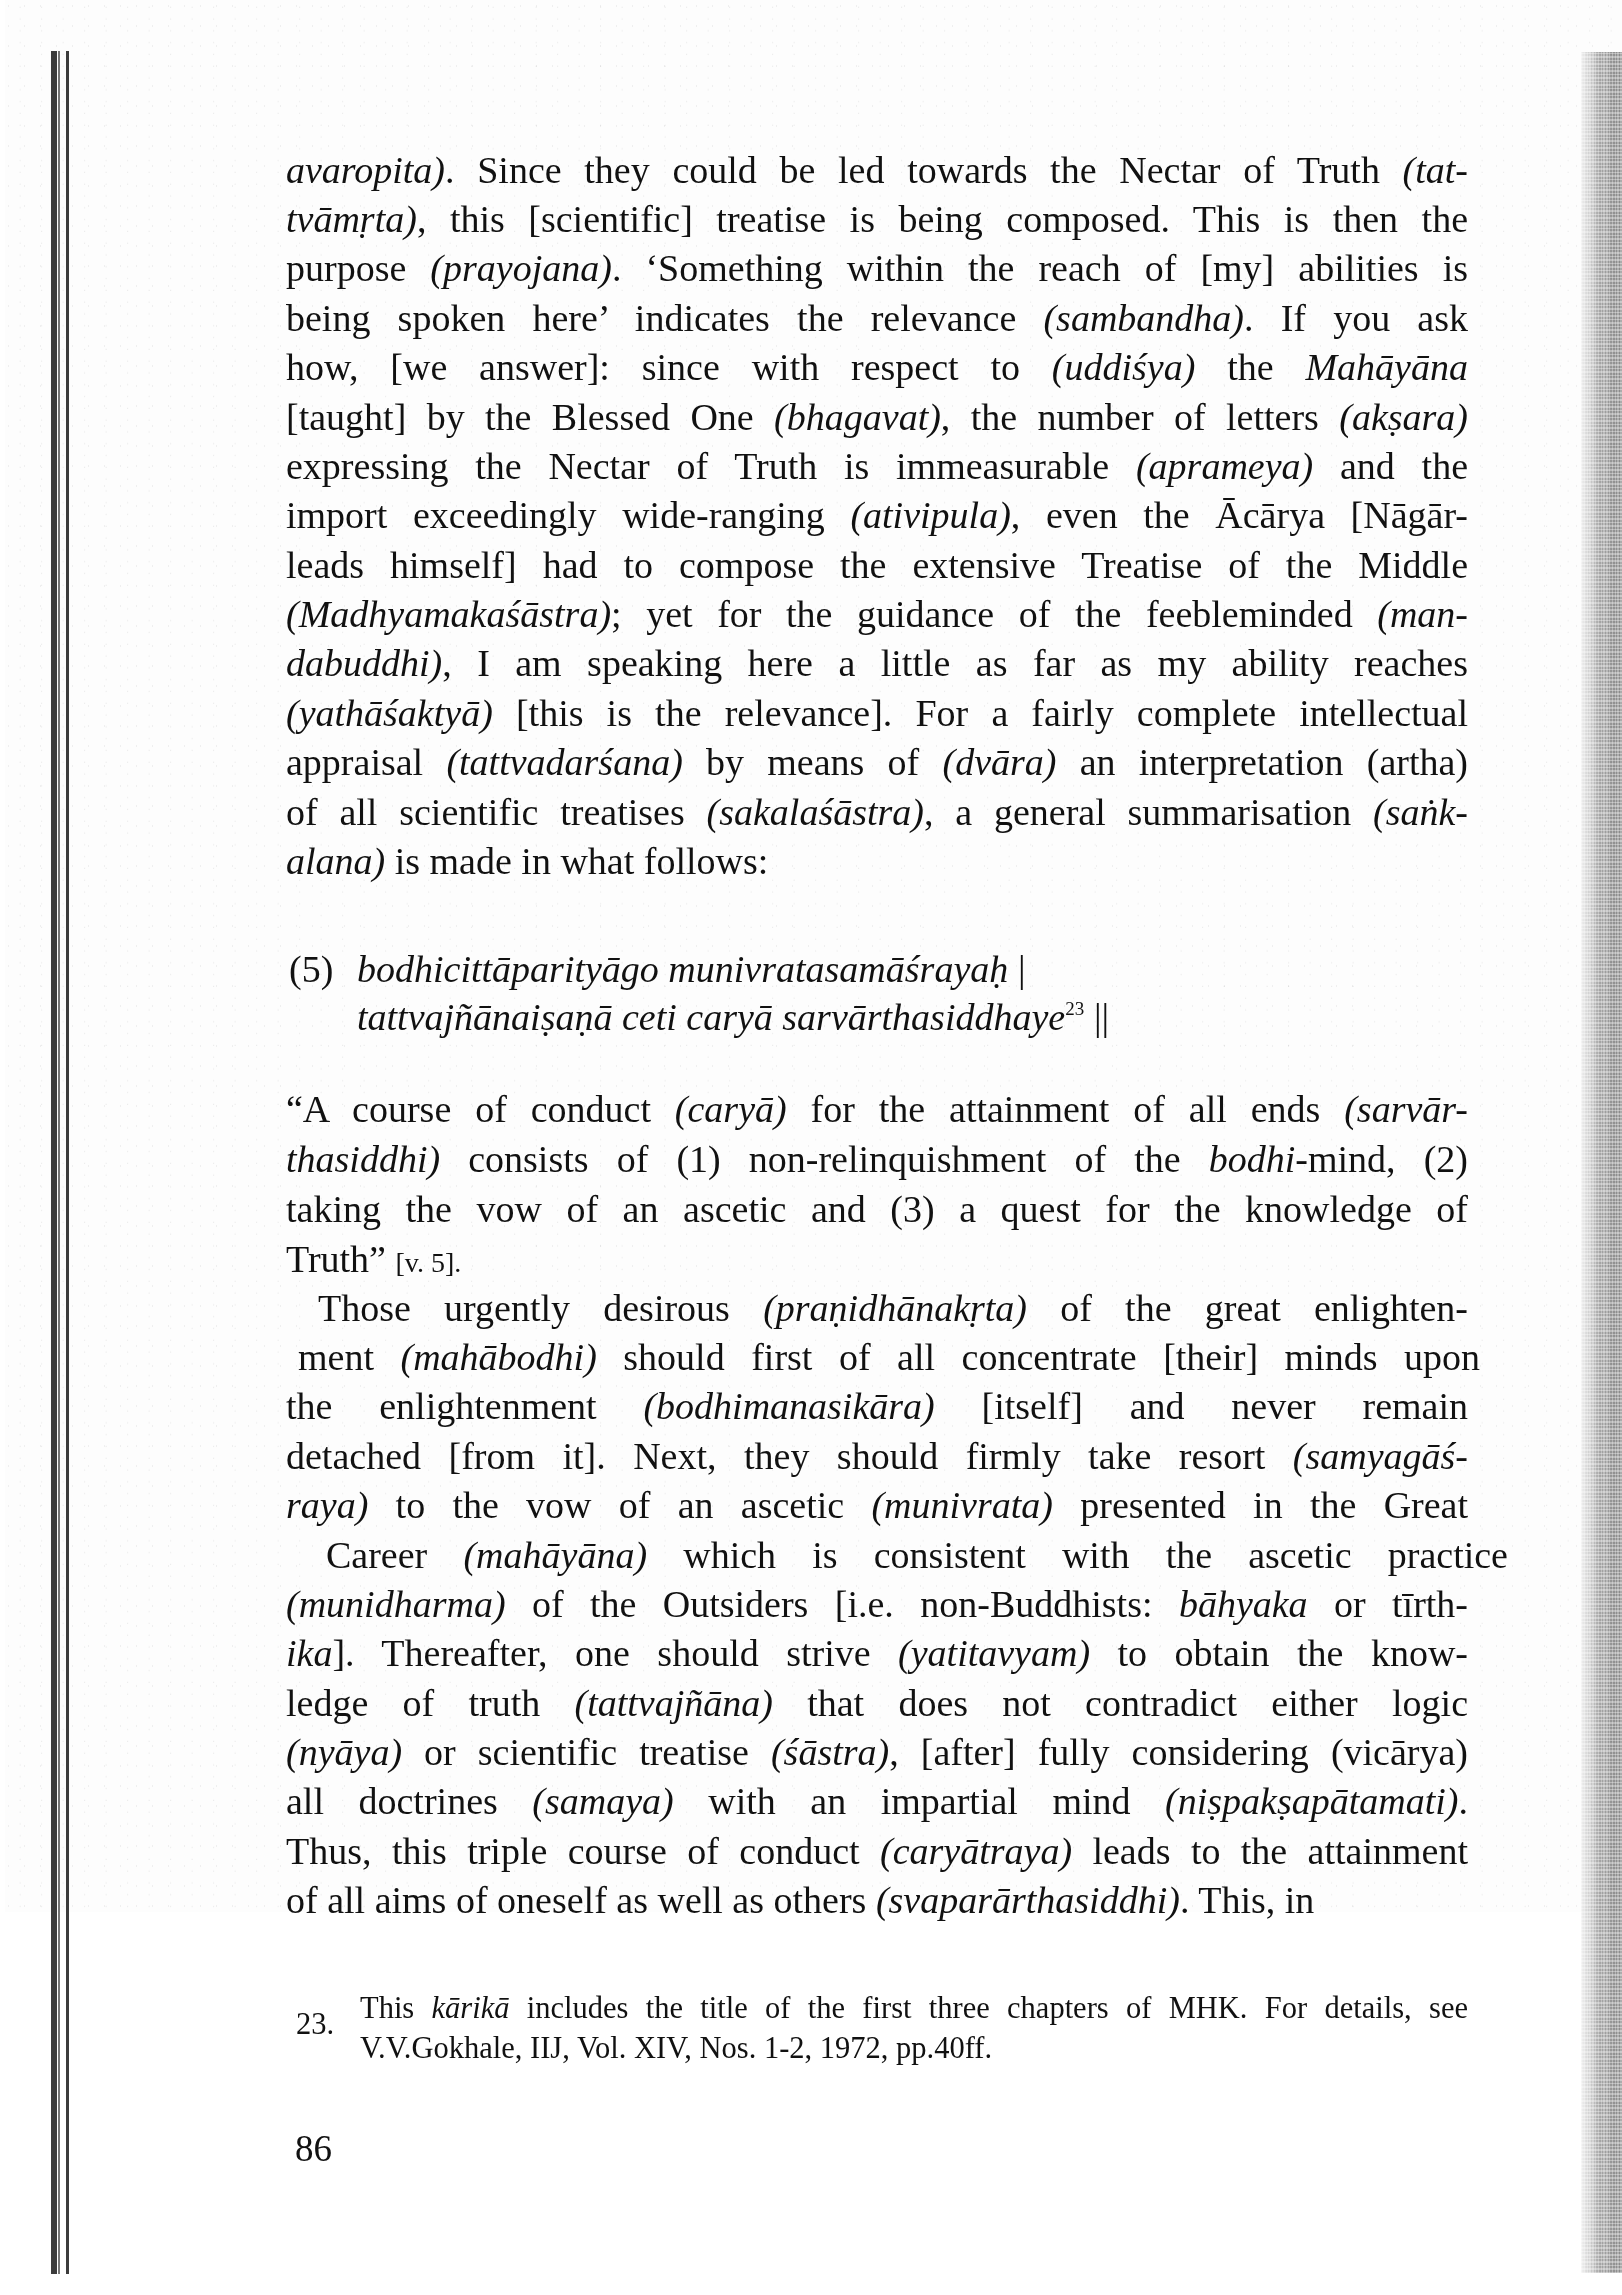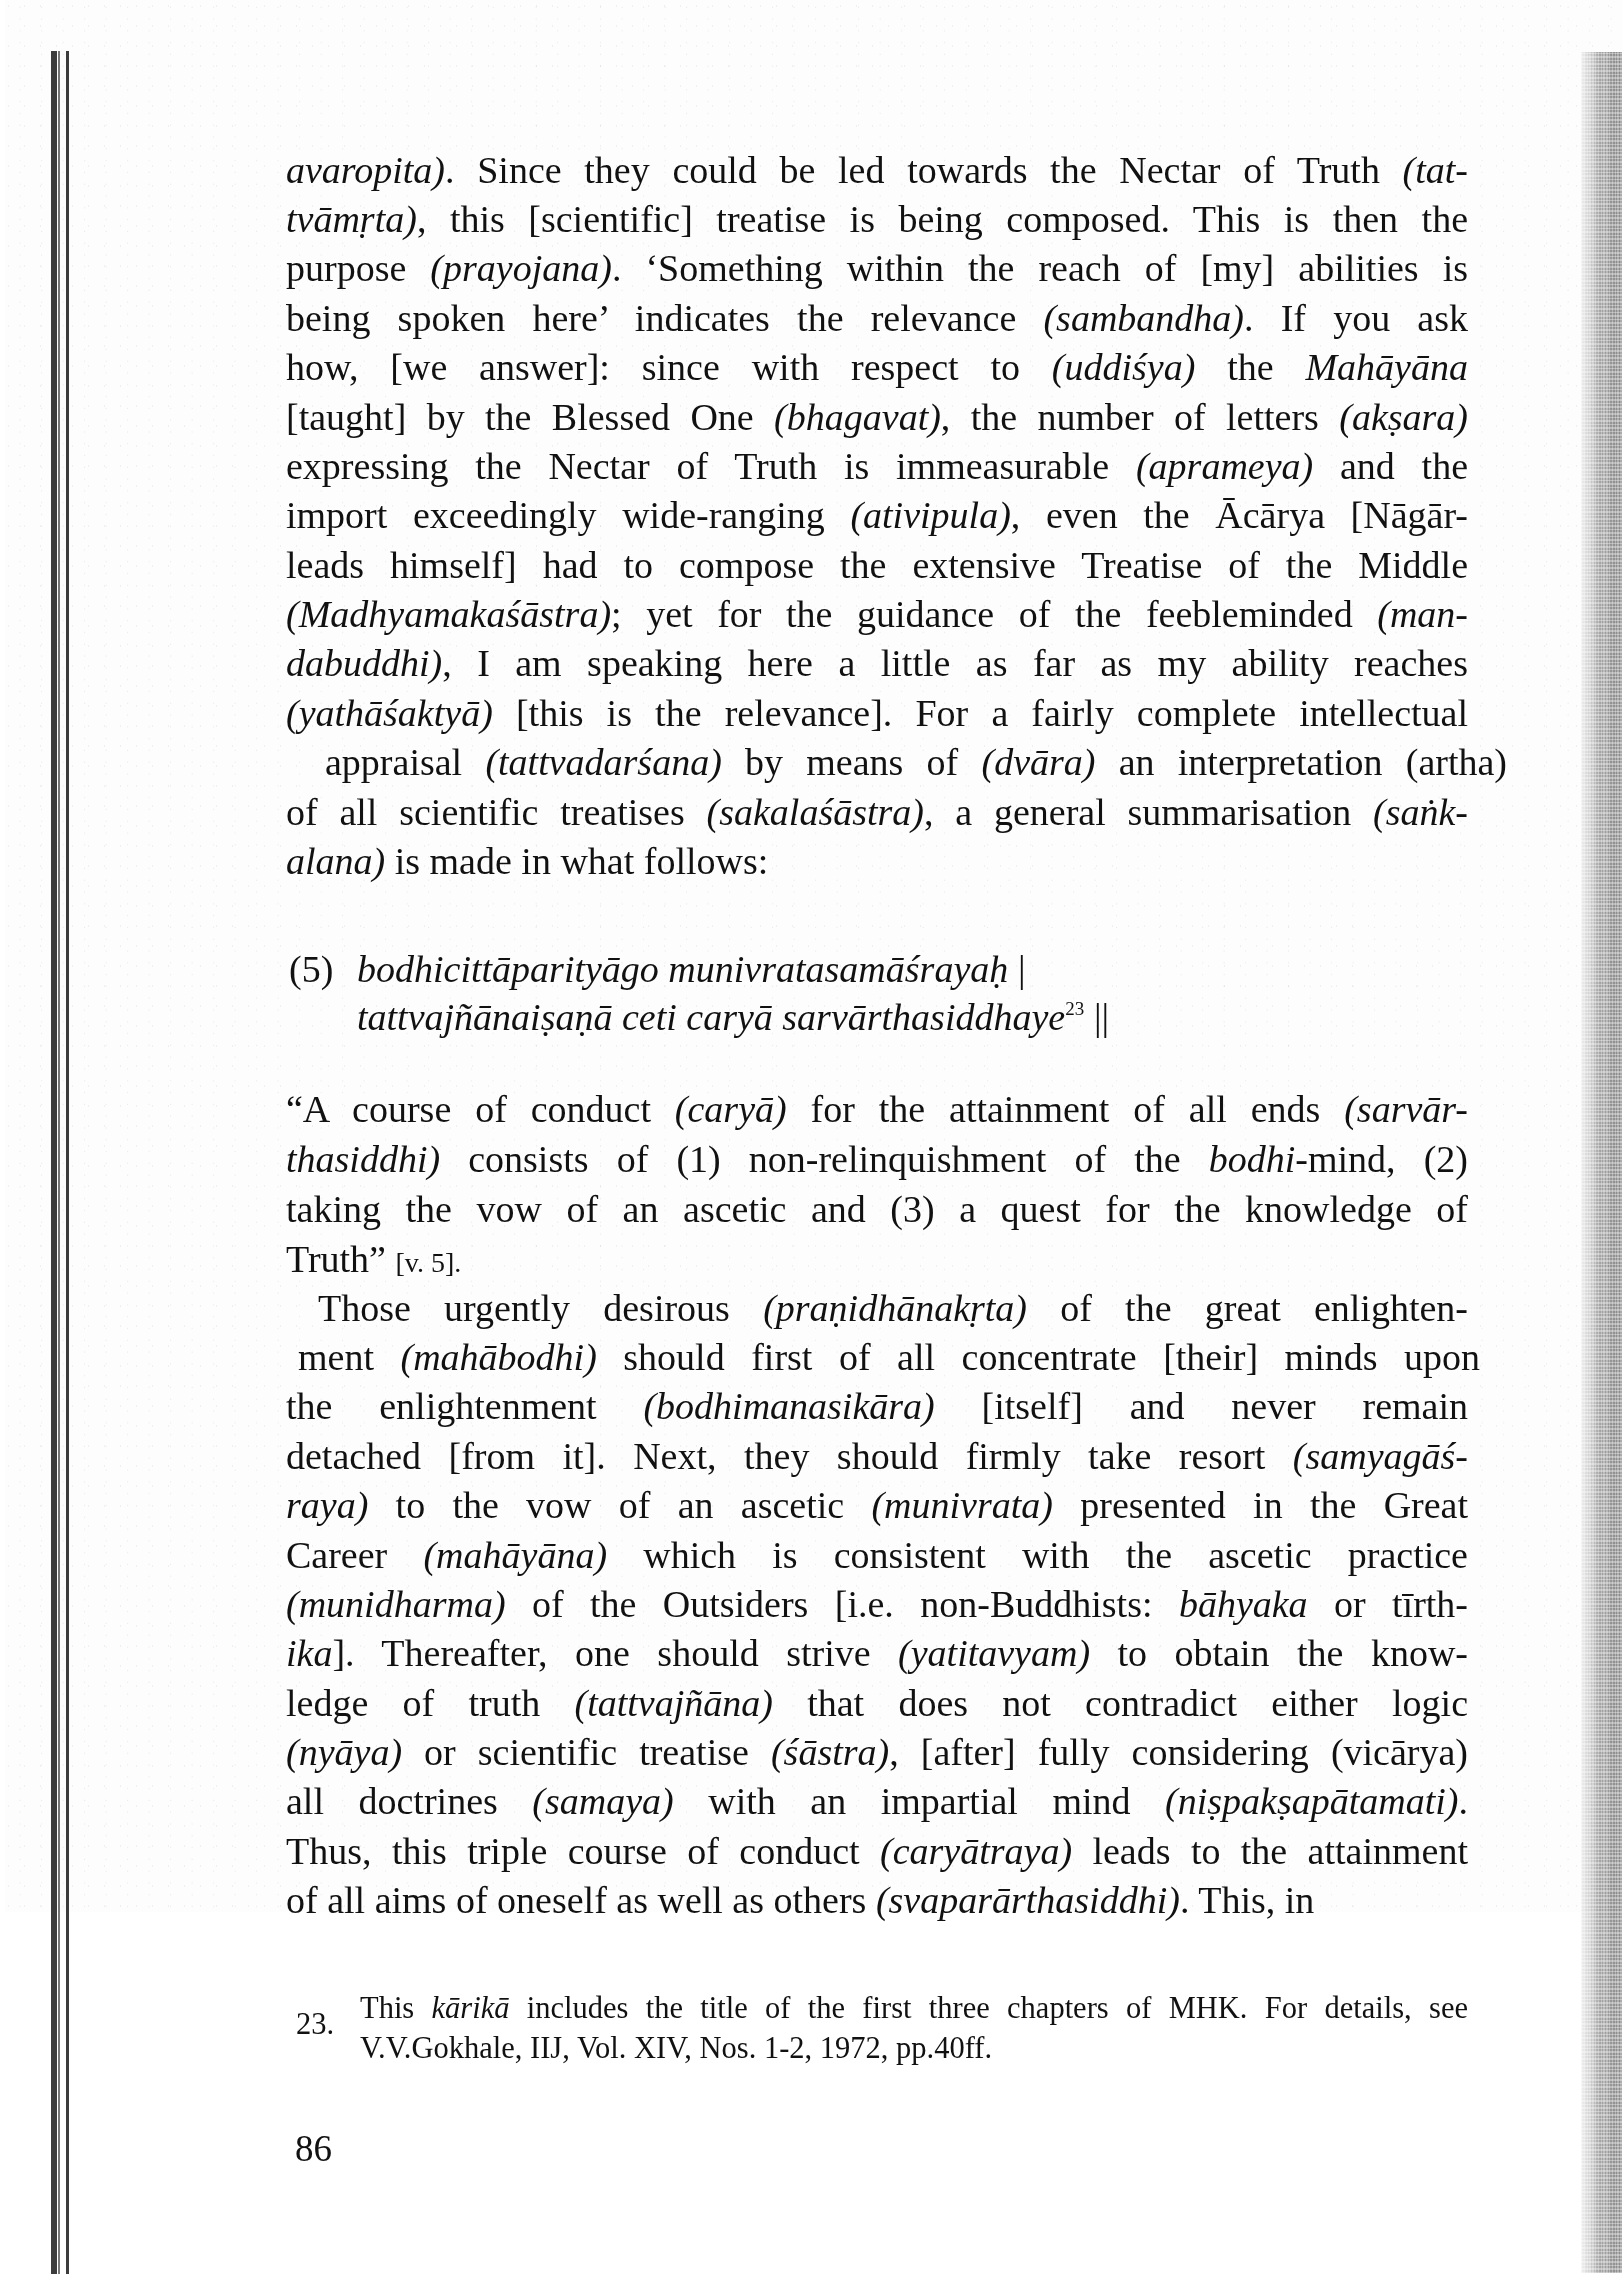--- a/index.html
+++ b/index.html
@@ -63,33 +63,33 @@
       <div class="line " style="top: 244px;"><span>purpose </span><i>(prayojana)</i><span>. ‘Something within the reach of [my] abilities is</span></div>
       <div class="line " style="top: 294px;"><span>being spoken here’ indicates the relevance </span><i>(sambandha)</i><span>. If you ask</span></div>
       <div class="line " style="top: 343px;"><span>how, [we answer]: since with respect to </span><i>(uddiśya)</i><span> the </span><i>Mahāyāna</i></div>
       <div class="line " style="top: 393px;"><span>[taught] by the Blessed One </span><i>(bhagavat)</i><span>, the number of letters </span><i>(akṣara)</i></div>
       <div class="line " style="top: 442px;"><span>expressing the Nectar of Truth is immeasurable </span><i>(aprameya)</i><span> and the</span></div>
       <div class="line " style="top: 491px;"><span>import exceedingly wide-ranging </span><i>(ativipula)</i><span>, even the Ācārya [Nāgār-</span></div>
       <div class="line " style="top: 541px;"><span>leads himself] had to compose the extensive Treatise of the Middle</span></div>
       <div class="line " style="top: 590px;"><i>(Madhyamakaśāstra)</i><span>; yet for the guidance of the feebleminded </span><i>(man-</i></div>
       <div class="line " style="top: 639px;"><i>dabuddhi)</i><span>, I am speaking here a little as far as my ability reaches</span></div>
       <div class="line " style="top: 689px;"><i>(yathāśaktyā)</i><span> [this is the relevance]. For a fairly complete intellectual</span></div>
-      <div class="line " style="top: 738px; margin-left: 39px;"><span>appraisal </span><i>(tattvadarśana)</i><span> by means of </span><i>(dvāra)</i><span> an interpretation (artha)</span></div>
+      <div class="line " style="top: 738px;"><span>appraisal </span><i>(tattvadarśana)</i><span> by means of </span><i>(dvāra)</i><span> an interpretation (artha)</span></div>
       <div class="line " style="top: 788px;"><span>of all scientific treatises </span><i>(sakalaśāstra)</i><span>, a general summarisation </span><i>(saṅk-</i></div>
       <div class="line last" style="top: 837px;"><i>alana)</i><span> is made in what follows:</span></div>
       <div class="line " style="top: 1085px;"><span>“A course of conduct </span><i>(caryā)</i><span> for the attainment of all ends </span><i>(sarvār-</i></div>
       <div class="line " style="top: 1135px;"><i>thasiddhi)</i><span> consists of (1) non-relinquishment of the </span><i>bodhi</i><span>-mind, (2)</span></div>
       <div class="line " style="top: 1185px;"><span>taking the vow of an ascetic and (3) a quest for the knowledge of</span></div>
       <div class="line last" style="top: 1235px;"><span>Truth” </span><span class="smallcaps">[v. 5].</span></div>
       <div class="line indent " style="top: 1284px;"><span>Those urgently desirous </span><i>(praṇidhānakṛta)</i><span> of the great enlighten-</span></div>
       <div class="line " style="top: 1333px; margin-left: 12px;"><span>ment </span><i>(mahābodhi)</i><span> should first of all concentrate [their] minds upon</span></div>
       <div class="line " style="top: 1382px;"><span>the enlightenment </span><i>(bodhimanasikāra)</i><span> [itself] and never remain</span></div>
       <div class="line " style="top: 1432px;"><span>detached [from it]. Next, they should firmly take resort </span><i>(samyagāś-</i></div>
       <div class="line " style="top: 1481px;"><i>raya)</i><span> to the vow of an ascetic </span><i>(munivrata)</i><span> presented in the Great</span></div>
-      <div class="line " style="top: 1531px;"><span>Career </span><i>(mahāyāna)</i><span> which is consistent with the ascetic practice</span></div>
+      <div class="line " style="top: 1531px; margin-left: 40px;"><span>Career </span><i>(mahāyāna)</i><span> which is consistent with the ascetic practice</span></div>
       <div class="line " style="top: 1580px;"><i>(munidharma)</i><span> of the Outsiders [i.e. non-Buddhists: </span><i>bāhyaka</i><span> or tīrth-</span></div>
       <div class="line " style="top: 1629px;"><i>ika</i><span>]. Thereafter, one should strive </span><i>(yatitavyam)</i><span> to obtain the know-</span></div>
       <div class="line " style="top: 1679px;"><span>ledge of truth </span><i>(tattvajñāna)</i><span> that does not contradict either logic</span></div>
       <div class="line " style="top: 1728px;"><i>(nyāya)</i><span> or scientific treatise </span><i>(śāstra)</i><span>, [after] fully considering (vicārya)</span></div>
       <div class="line " style="top: 1777px;"><span>all doctrines </span><i>(samaya)</i><span> with an impartial mind </span><i>(niṣpakṣapātamati)</i><span>.</span></div>
       <div class="line " style="top: 1827px;"><span>Thus, this triple course of conduct </span><i>(caryātraya)</i><span> leads to the attainment</span></div>
       <div class="line last" style="top: 1876px;"><span>of all aims of oneself as well as others </span><i>(svaparārthasiddhi)</i><span>. This, in</span></div>
     </div>
 
   <div>

